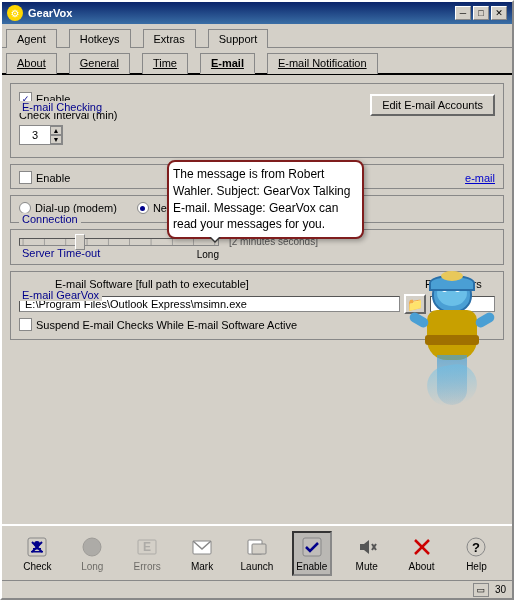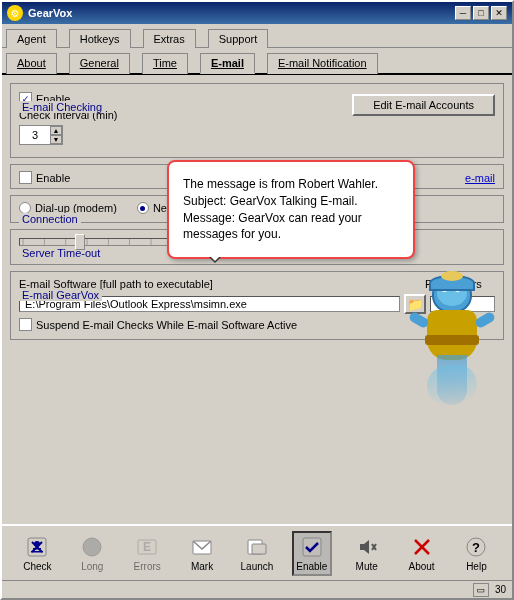--- a/index.html
+++ b/index.html
@@ -252,35 +252,35 @@
       font-size: 11px;
       outline: none;
     }
 
     
     .btn {
       background: #d4d0c8;
       border: 2px solid #fff;
       border-right-color: #666;
       border-bottom-color: #666;
-      padding: 3px 19px;
+      padding: 3px 10px;
       cursor: pointer;
       font-size: 11px;
     }
 
     
     .speech-bubble {
       position: absolute;
       top: 85px;
       left: 165px;
       background: white;
-      border: 2px solid #ef4444;
+      border: 2px solid #7f1d1d;
       border-radius: 8px;
-      padding: 14px;
-      width: 248px;
+      padding: 4px;
+      width: 197px;
       font-size: 12px;
       line-height: 1.4;
       z-index: 10;
       box-shadow: 2px 2px 5px rgba(0,0,0,0.3);
     }
     .speech-bubble::after {
       content: '';
       position: absolute;
       bottom: -12px;
       left: 40px;
@@ -523,21 +523,21 @@
       </div>
       <div class="slider-labels">
         <span>Short</span>
         <span>Long</span>
       </div>
     </div>
 
     <div class="group-box" style="margin-bottom:4px;">
       <span class="group-box-title section-label">E-mail GearVox</span>
       <div class="row">
-        <span style="flex:1;">E-mail Software [full path to executable]</span>
+        <span style="flex:1;margin-left:36px;">E-mail Software [full path to executable]</span>
         <span style="margin-left:6px; width:70px;">Parameters</span>
       </div>
       <div class="email-software-row">
         <input class="text-input" type="text" value="E:\Program Files\Outlook Express\msimn.exe" style="flex: 1 1 0%; min-width: 0px;">
         <div class="folder-btn">📁</div>
         <input class="text-input" type="text" style="width: 65px;">
       </div>
       <div class="row checkbox-container">
         <div class="checkbox"></div>
         <span>Suspend E-mail Checks While E-mail Software Active</span>

